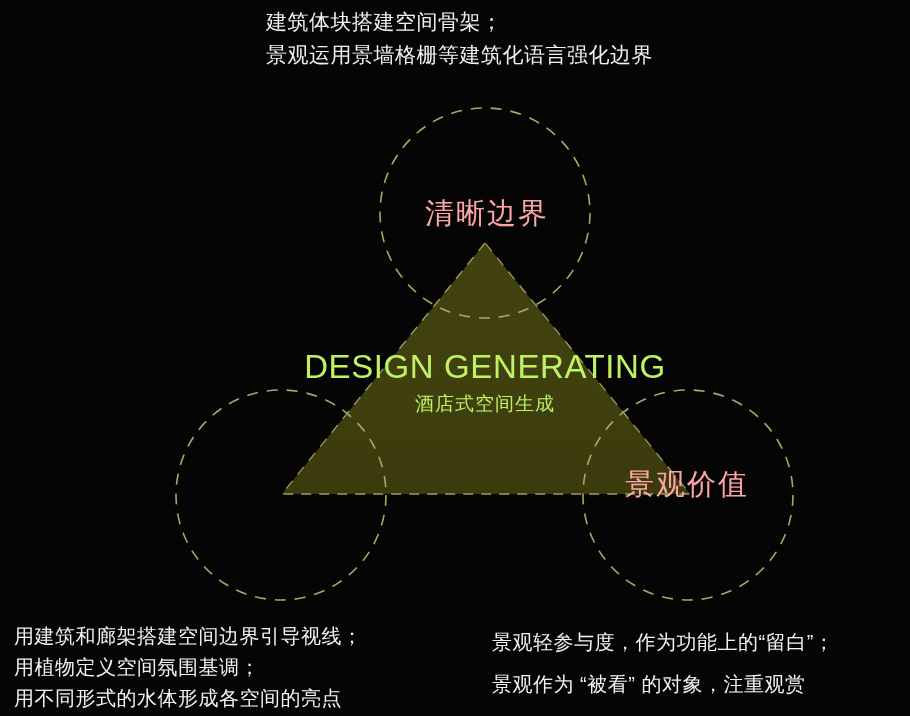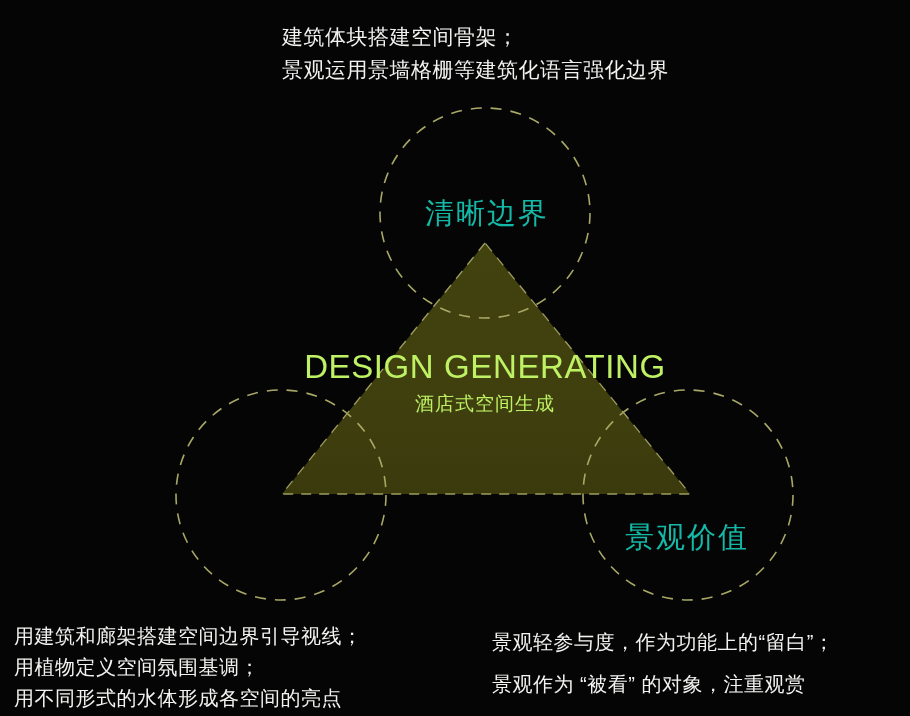--- a/index.html
+++ b/index.html
@@ -38,57 +38,56 @@
   
   .txt {
     position: absolute;
     color: #f2f2f0;
     white-space: pre-line;
     letter-spacing: 0.5px;
   }
 
   #caption-top {
     left: 266px;
-    top: 20px;
+    top: 5px;
     font-size: 21px;
     line-height: 33px;
     font-weight: 400;
-    margin-left: 16px;
   }
 
   #caption-bottom-left {
     left: 14px;
     top: 621px;
     font-size: 20px;
     line-height: 31px;
     font-weight: 400;
   }
 
   #caption-bottom-right {
     left: 492px;
     top: 621px;
     font-size: 20px;
     line-height: 42px;
     font-weight: 400;
   }
 
   .node-label {
     position: absolute;
-    color: #14b8a6;
+    color: #fca5a5;
     font-size: 29px;
     font-weight: 400;
     letter-spacing: 2px;
     text-align: center;
     white-space: nowrap;
     transform: translate(-50%, -50%);
   }
 
   #node-top    { left: 487px; top: 214px; }
   #node-left   { left: 281px; top: 513px; }
-  #node-right  { left: 687px; top: 538px; }
+  #node-right  { left: 687px; top: 485px; }
 
   #center-title {
     position: absolute;
     left: 485px;
     top: 367px;
     transform: translate(-50%, -50%);
     color: #bef264;
     font-size: 33px;
     font-weight: 400;
     letter-spacing: 0.6px;

